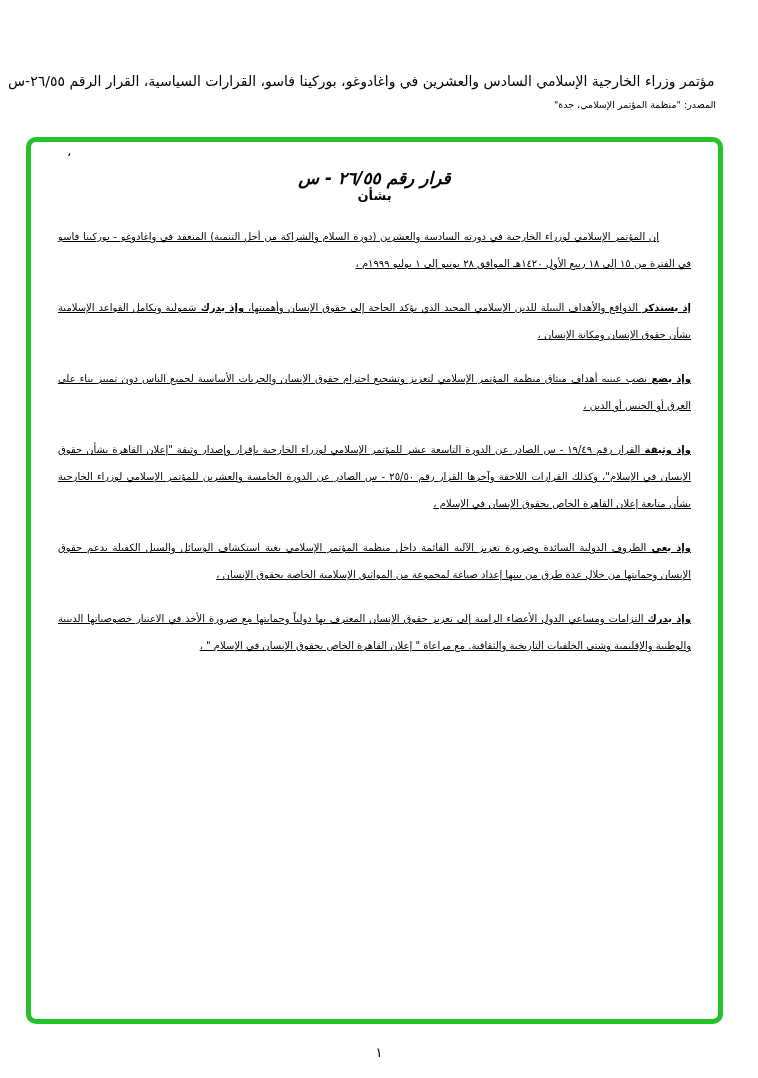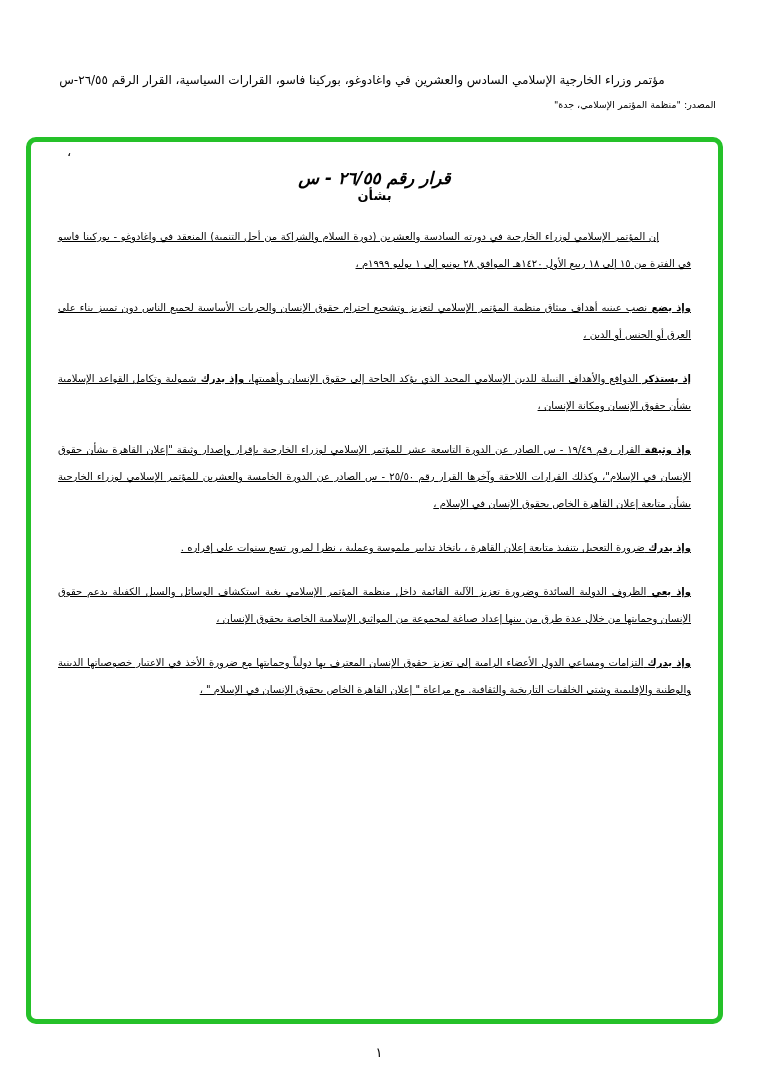--- a/index.html
+++ b/index.html
@@ -3,21 +3,21 @@
 <meta charset="utf-8">
 <style>
   * { margin:0; padding:0; box-sizing:border-box; }
   body{
     width:758px; height:1078px; background:#ffffff; color:#000;
     font-family:"DejaVu Sans", sans-serif; direction:rtl;
     position:relative; overflow:hidden;
   }
   .header-citation{
     position:absolute; top:73px; right:42px; left:8px;
-    font-size:12px; text-align:center; white-space:nowrap;
+    font-size:14px; text-align:left; white-space:nowrap;
   }
   .source-line{
     position:absolute; top:99px; right:42px; font-size:9.5px;
   }
   .annotation-box{
     position:absolute; top:137px; right:35px; width:697px; height:887px;
     border:5px solid var(--green, #25c129); border-radius:10px;
     padding:26px 27px 0 27px;
   }
   .stray-mark{ position:absolute; top:2px; left:36px; font-size:13px; }
@@ -49,22 +49,21 @@
 <div class="annotation-box">
   <span class="stray-mark">،</span>
 
   <div class="title-block">
     <div class="title-1">قرار رقم ٢٦/٥٥ - س</div>
     <div class="title-2">بشأن</div>
   </div>
 
   <div class="body" id="paragraphs">
       <div class="para indent-first"><span>إن المؤتمر الإسلامي لوزراء الخارجية في دورته السادسة والعشرين (دورة السلام والشراكة من أجل التنمية) المنعقد في واغادوغو - بوركينا فاسو في الفترة من ١٥ إلى ١٨ ربيع الأول ١٤٢٠هـ الموافق ٢٨ يونيو إلى ١ يوليو ١٩٩٩م ،</span></div>
+      <div class="para"><b>إذ يستذكر </b><span>الدوافع والأهداف النبيلة للدين الإسلامي المجيد الذي يؤكد الحاجة إلى حقوق الإنسان وأهميتها، </span><b>وإذ يدرك </b><span>شمولية وتكامل القواعد الإسلامية بشأن حقوق الإنسان ومكانة الإنسان ،</span></div>
       <div class="para"><b>وإذ يضع </b><span>نصب عينيه أهداف ميثاق منظمة المؤتمر الإسلامي لتعزيز وتشجيع احترام حقوق الإنسان والحريات الأساسية لجميع الناس دون تمييز بناء على العرق أو الجنس أو الدين ،</span></div>
-      <div class="para"><b>إذ يستذكر </b><span>الدوافع والأهداف النبيلة للدين الإسلامي المجيد الذي يؤكد الحاجة إلى حقوق الإنسان وأهميتها، </span><b>وإذ يدرك </b><span>شمولية وتكامل القواعد الإسلامية بشأن حقوق الإنسان ومكانة الإنسان ،</span></div>
       <div class="para"><b>وإذ وثيقة </b><span>القرار رقم ١٩/٤٩ - س الصادر عن الدورة التاسعة عشر للمؤتمر الإسلامي لوزراء الخارجية بإقرار وإصدار وثيقة "إعلان القاهرة بشأن حقوق الإنسان في الإسلام"، وكذلك القرارات اللاحقة وآخرها القرار رقم ٢٥/٥٠ - س الصادر عن الدورة الخامسة والعشرين للمؤتمر الإسلامي لوزراء الخارجية بشأن متابعة إعلان القاهرة الخاص بحقوق الإنسان في الإسلام ،</span></div>
-      <div class="para"><b>وإذ يدرك </b><span>ضرورة التعجيل بتنفيذ متابعة إعلان القاهرة ، باتخاذ تدابير ملموسة وعملية ، نظرا لمرور تسع سنوات على إقراره .</span></div>
       <div class="para"><b>وإذ يعي </b><span>الظروف الدولية السائدة وضرورة تعزيز الآلية القائمة داخل منظمة المؤتمر الإسلامي بغية استكشاف الوسائل والسبل الكفيلة بدعم حقوق الإنسان وحمايتها من خلال عدة طرق من بينها إعداد صياغة لمجموعة من المواثيق الإسلامية الخاصة بحقوق الإنسان ،</span></div>
       <div class="para"><b>وإذ يدرك </b><span>التزامات ومساعي الدول الأعضاء الرامية إلى تعزيز حقوق الإنسان المعترف بها دولياً وحمايتها مع ضرورة الأخذ في الاعتبار خصوصياتها الدينية والوطنية والإقليمية وشتى الخلفيات التاريخية والثقافية. مع مراعاة " إعلان القاهرة الخاص بحقوق الإنسان في الإسلام " ،</span></div>
     </div>
 </div>
 
 <div class="page-number">١</div>
 
 </body></html>

